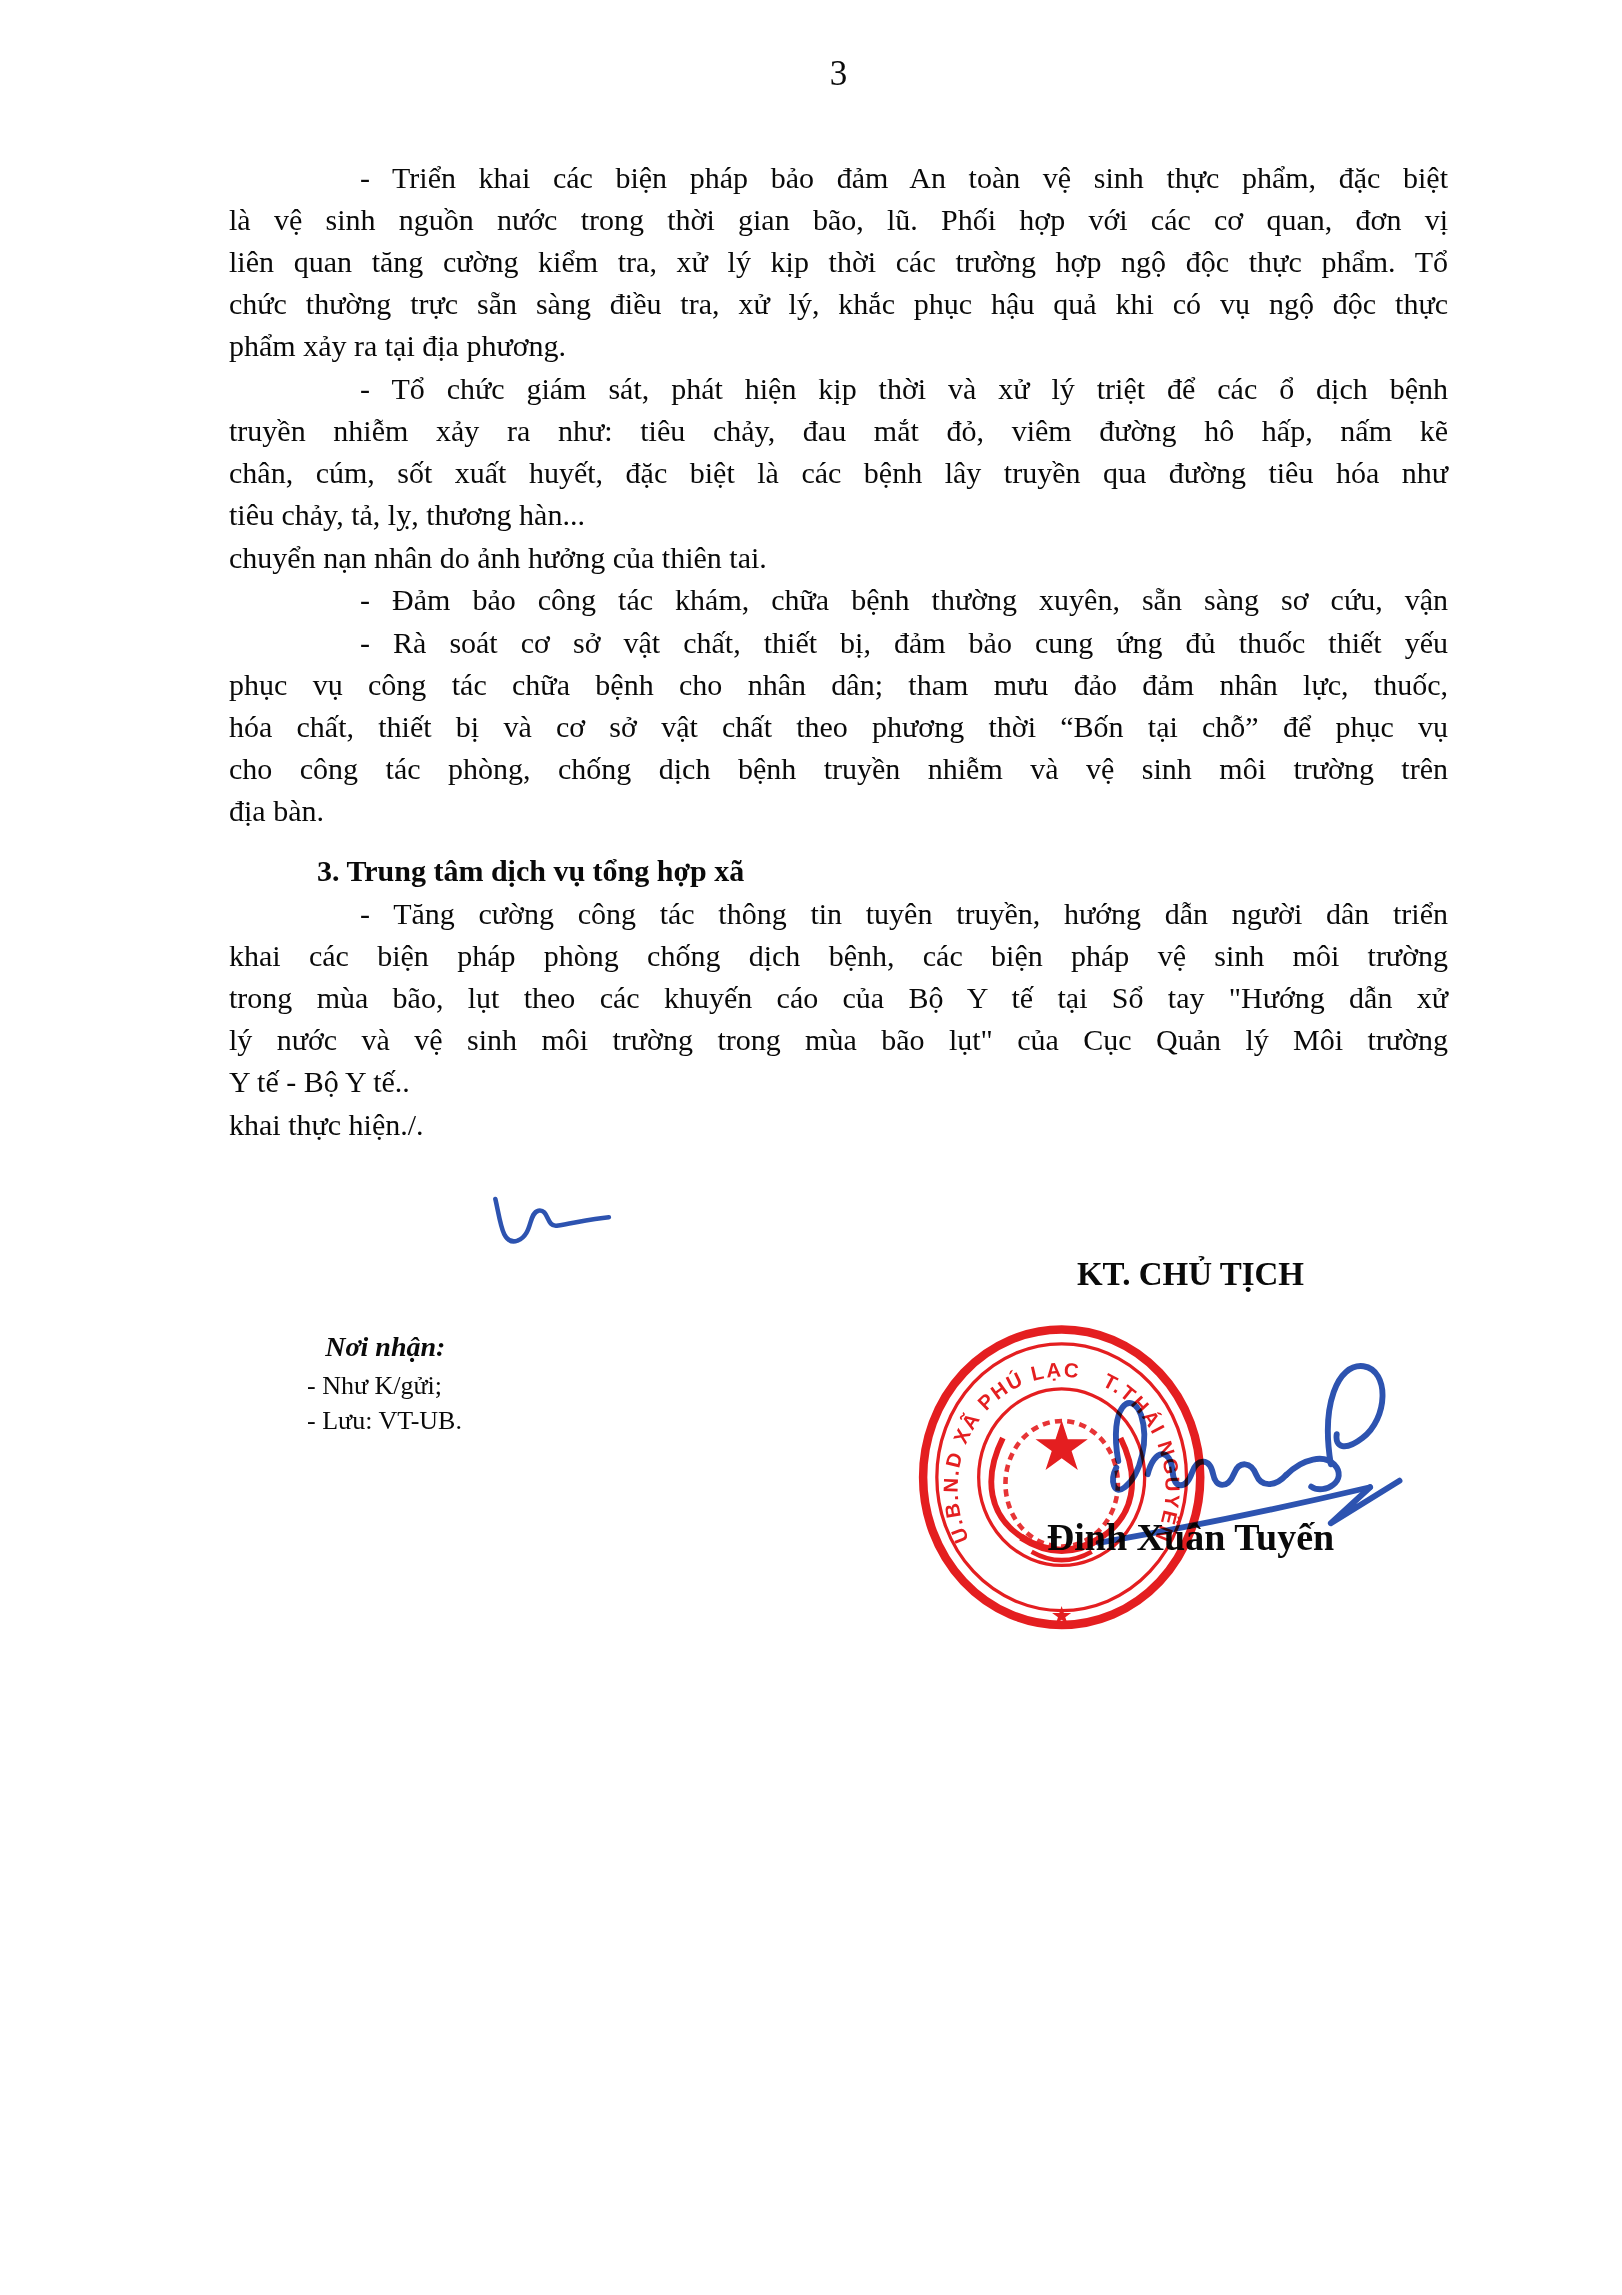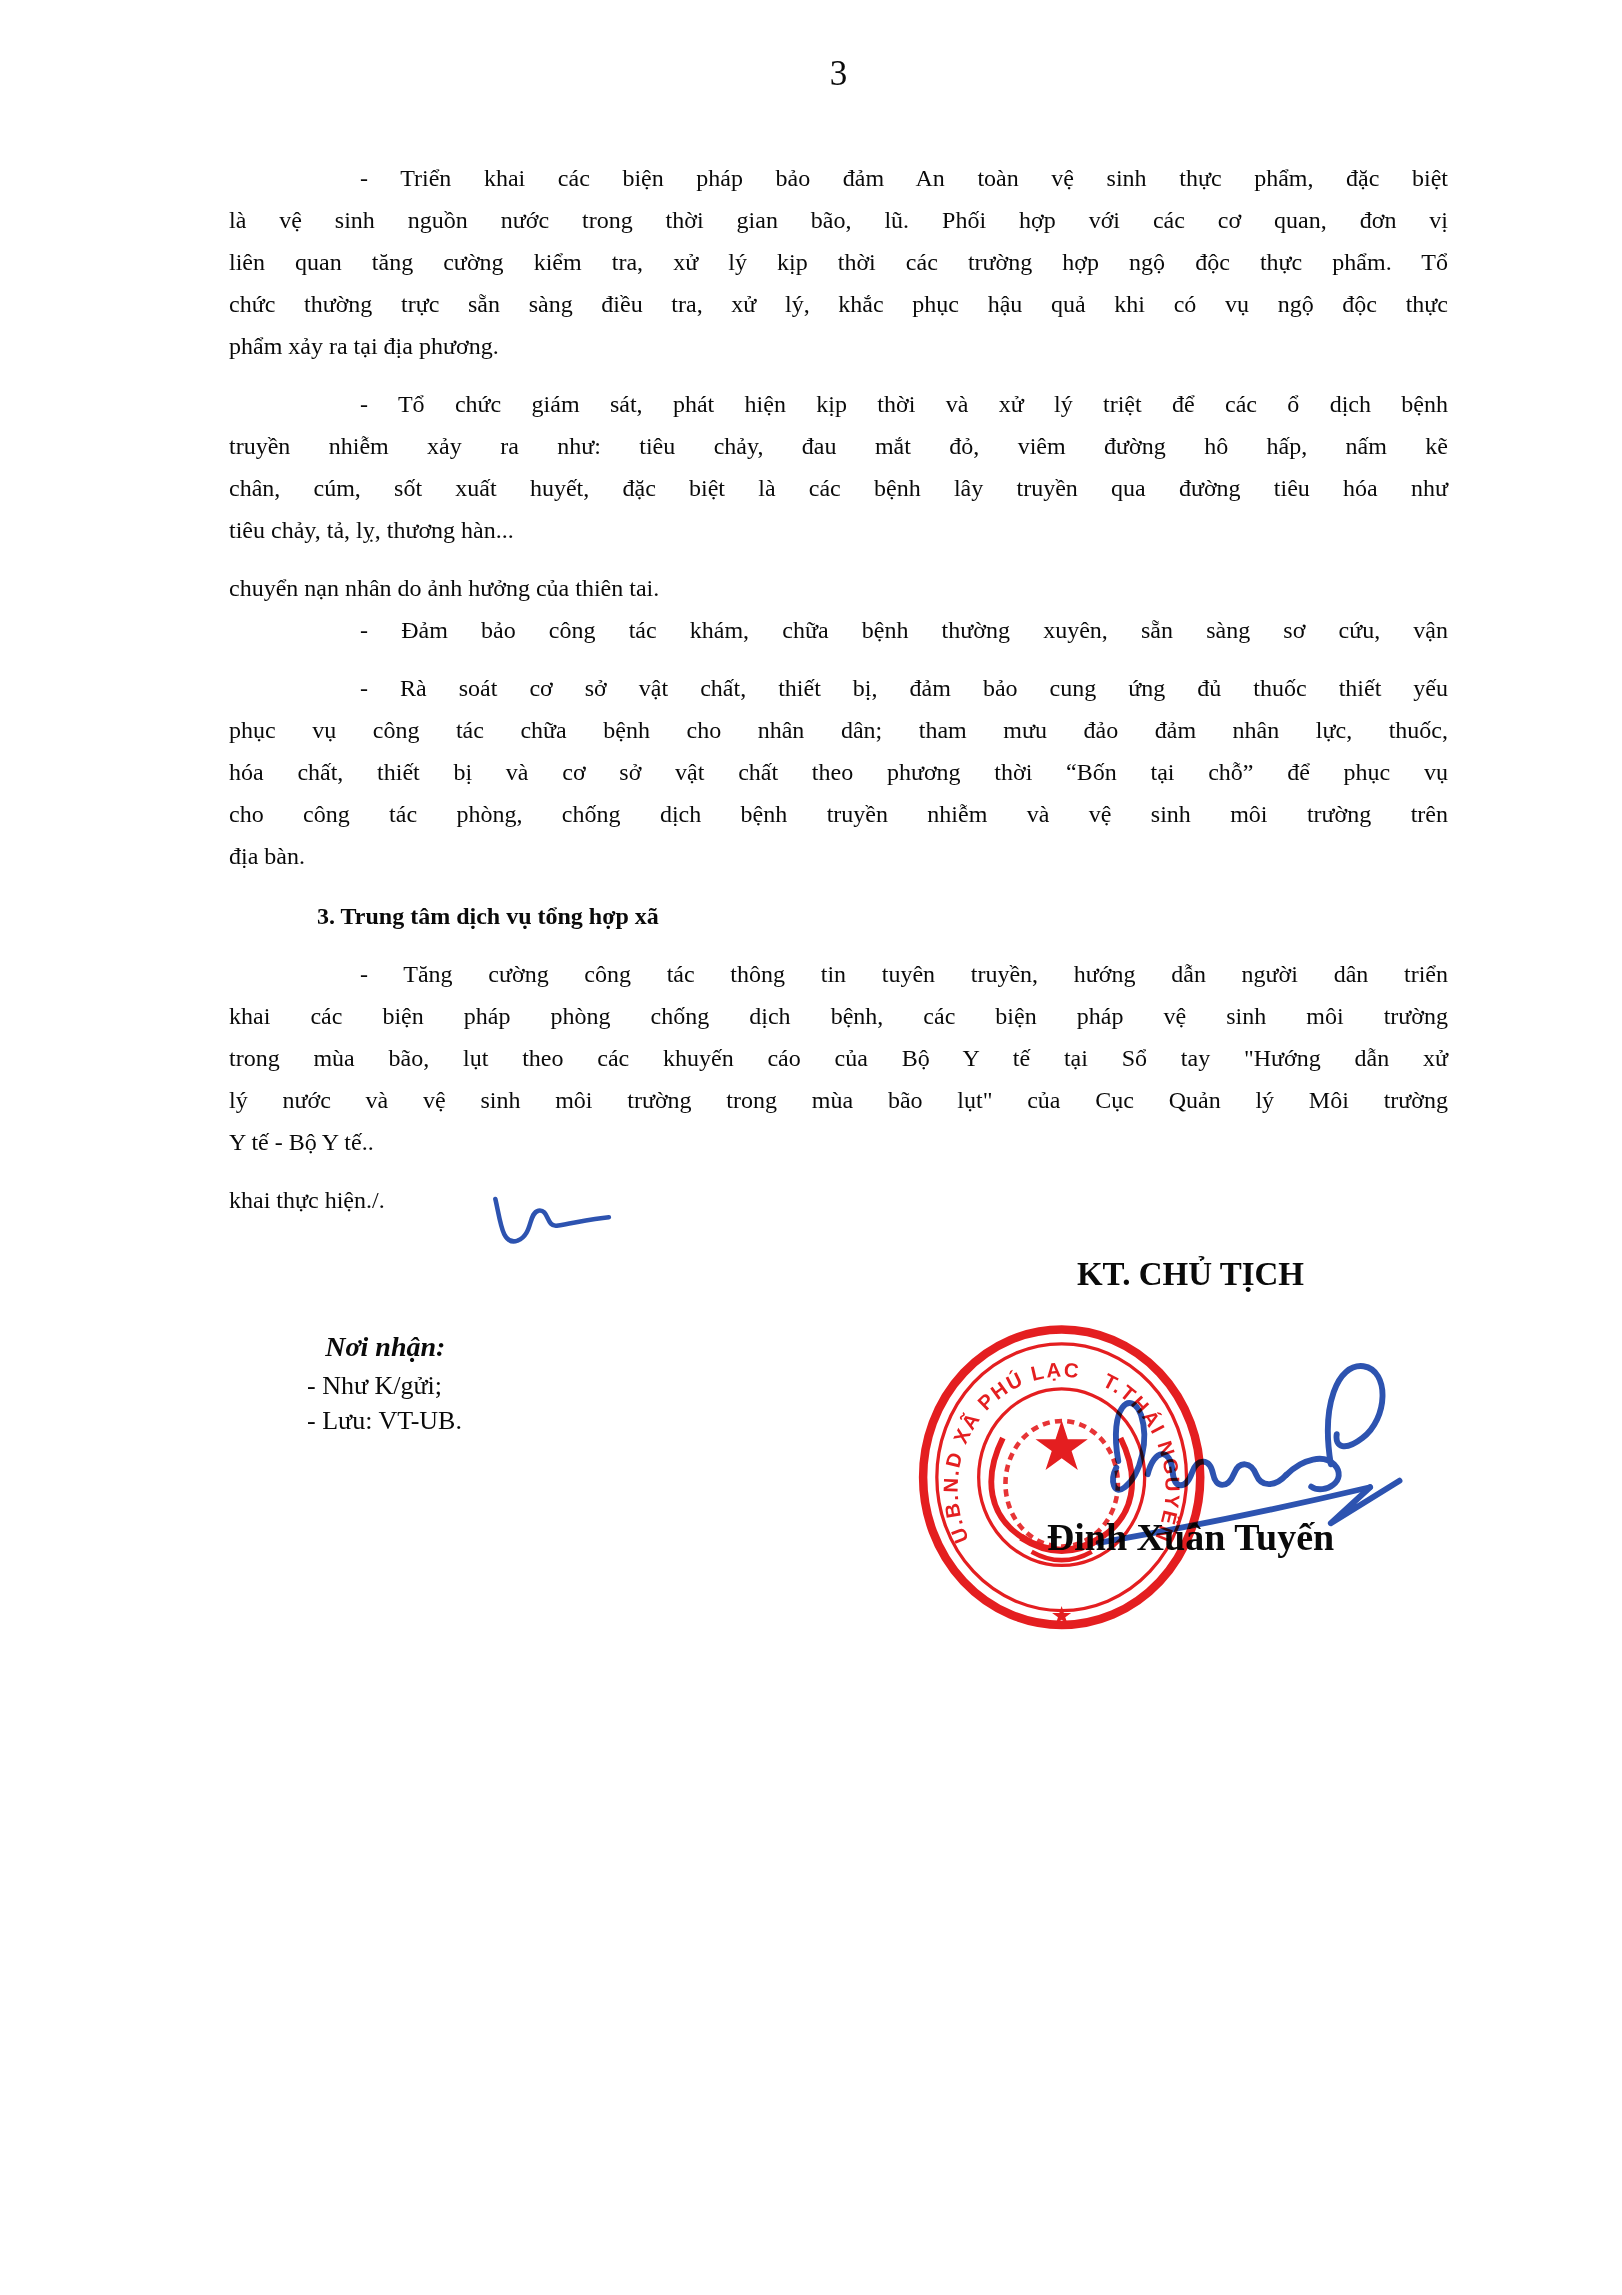--- a/index.html
+++ b/index.html
@@ -10,23 +10,23 @@
     font-family:"Liberation Serif","DejaVu Serif",serif;
     color:#0a0a0a;
     overflow:hidden;
   }
   .page-number{
     position:absolute;left:229px;top:54px;width:1219px;
     text-align:center;font-size:35px;
   }
   .content{
     position:absolute;left:229px;top:157px;width:1219px;
-    font-size:24px;line-height:42px;
+    font-size:30px;line-height:42px;
   }
-  .para{margin-top:16px;}
+  .para{margin-top:1px;}
   .para:first-child{margin-top:0;}
   .line{text-align:justify;text-align-last:justify;}
   .line.first{text-indent:131px;}
   .line.last{text-align-last:left;}
   .para.heading{margin-top:18.3px;}
   .para.heading .line{font-weight:700;text-align-last:left;text-indent:88px;}
   .recipients{
     position:absolute;left:307px;top:1329px;width:497px;
     font-size:26px;line-height:35px;
   }

